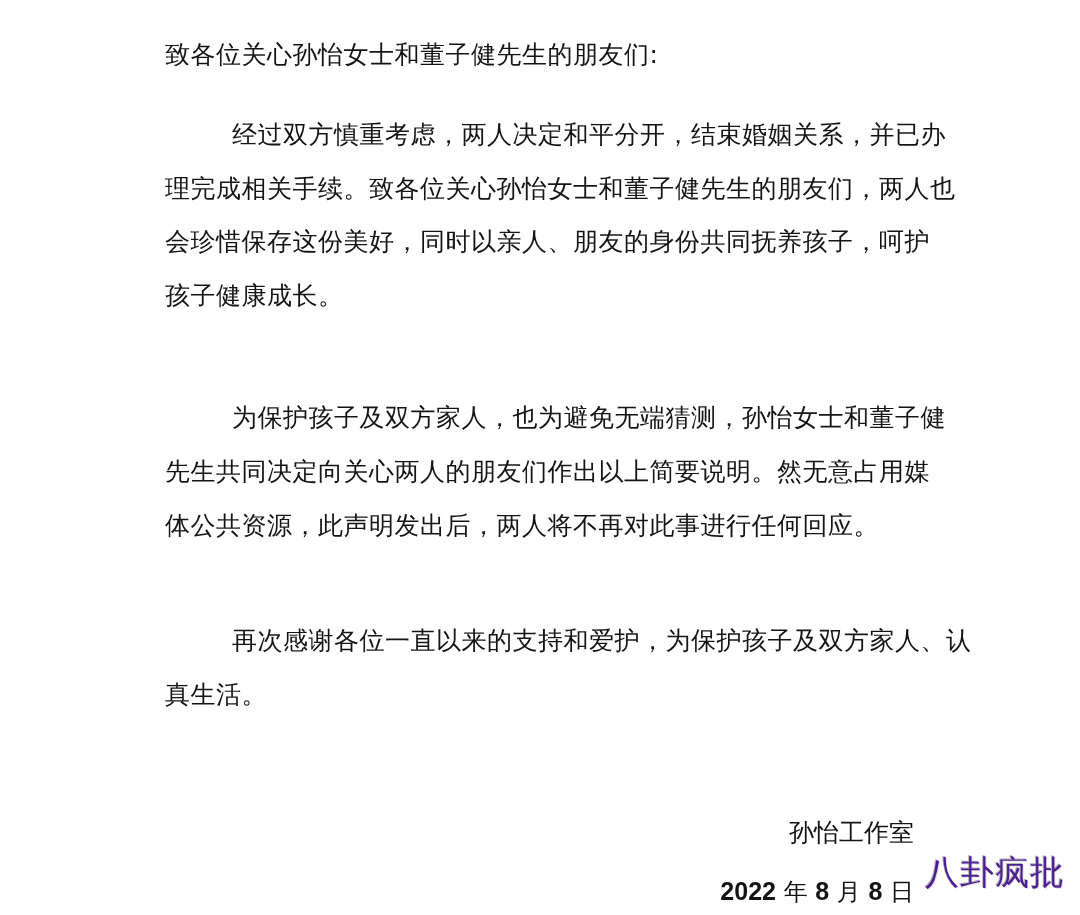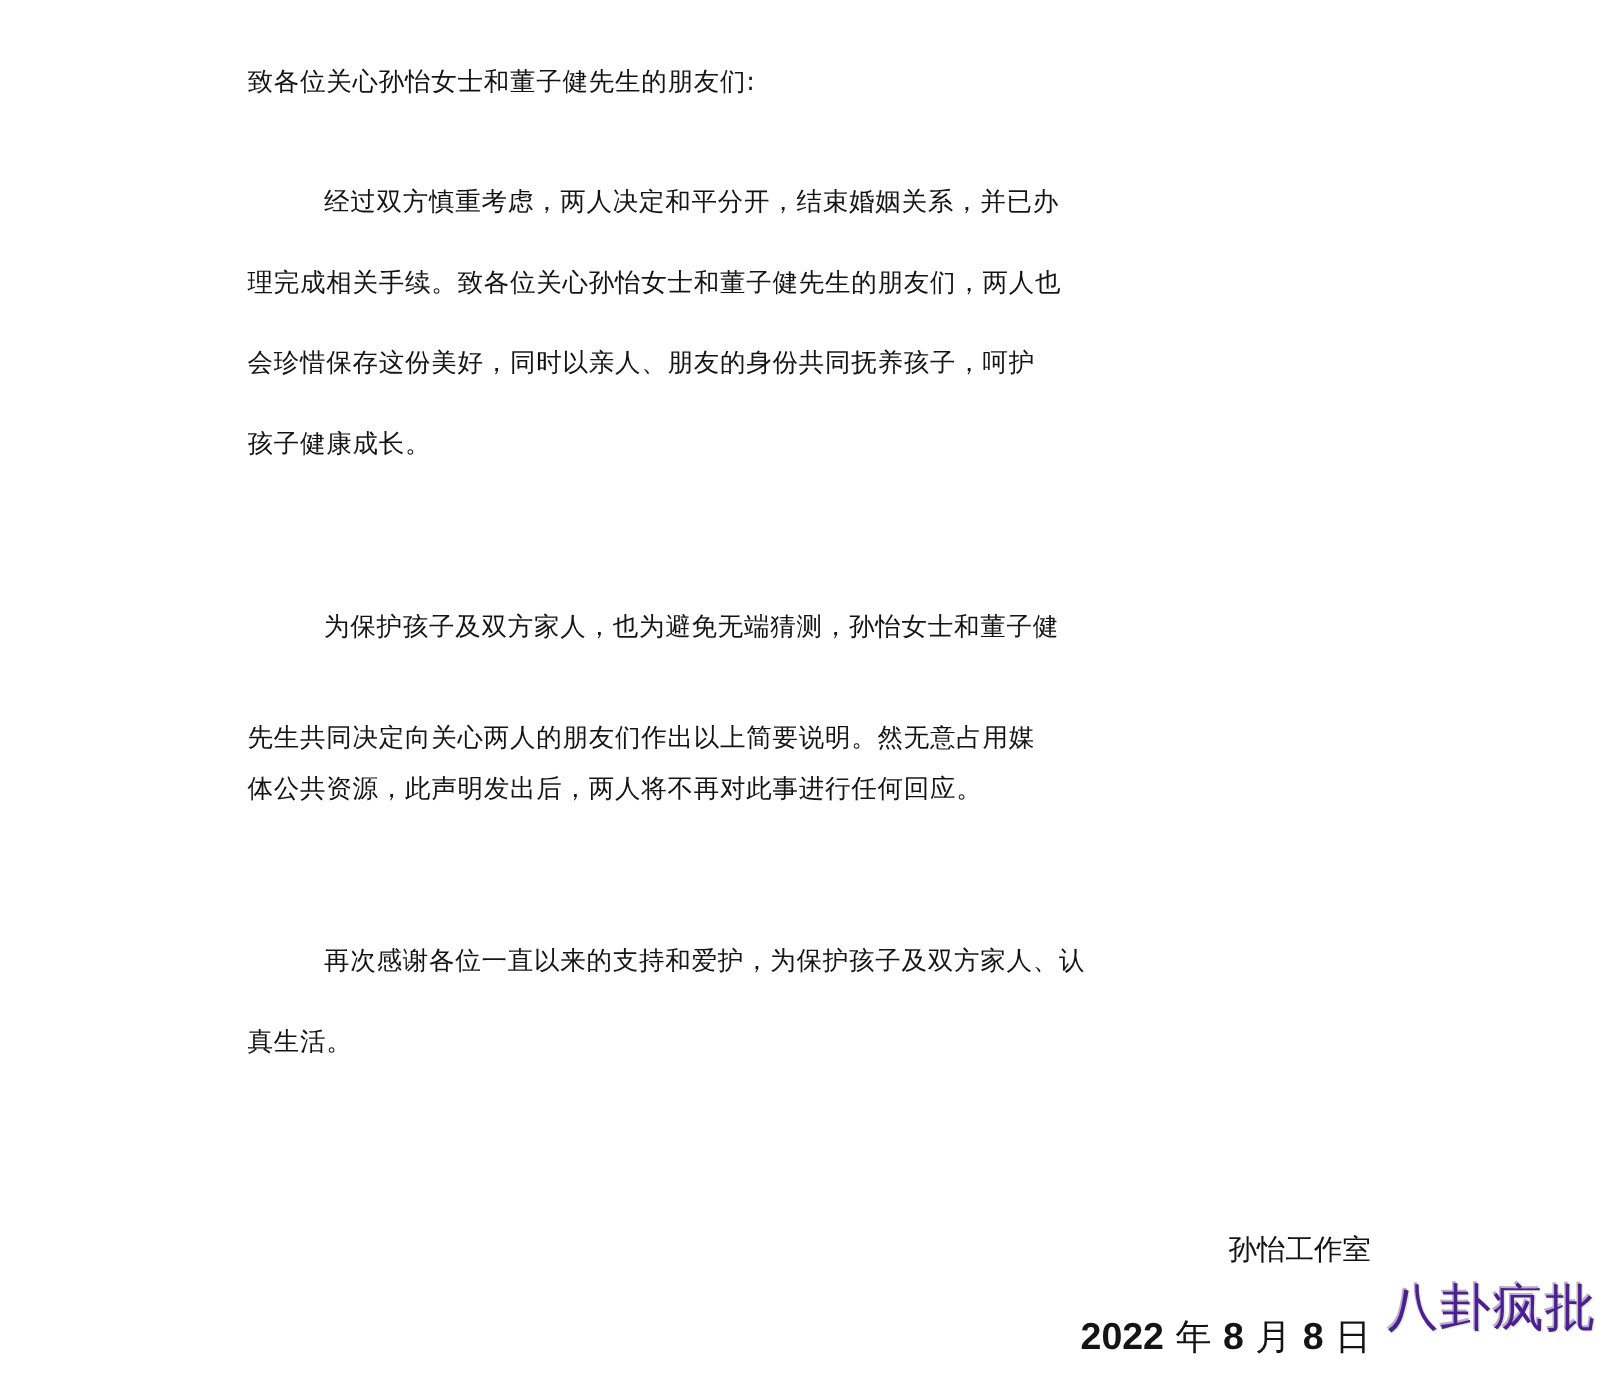--- a/index.html
+++ b/index.html
@@ -3,31 +3,31 @@
 <meta charset="utf-8">
 <style>
   html, body { margin: 0; padding: 0; background: #ffffff; }
   body {
     width: 1080px; height: 915px; position: relative; overflow: hidden;
     font-family: "DejaVu Sans", "Liberation Sans", sans-serif;
     color: #141414;
   }
   .line {
     position: absolute; left: 165px;
-    font-size: 17px; line-height: 30px; white-space: nowrap;
+    font-size: 25px; line-height: 30px; white-space: nowrap;
     letter-spacing: 0.5px;
   }
-  .indent { left: 216px; }
+  .indent { left: 232px; }
   .salutation { top: 40px; }
   .p1l1 { top: 120px; } .p1l2 { top: 174px; } .p1l3 { top: 227px; } .p1l4 { top: 281px; }
-  .p2l1 { top: 403px; } .p2l2 { top: 457px; margin-top: 20px; } .p2l3 { top: 511px; font-family: Liberation Serif, serif; }
+  .p2l1 { top: 403px; } .p2l2 { top: 457px; } .p2l3 { top: 511px; font-family: Liberation Serif, serif; }
   .p3l1 { top: 626px; } .p3l2 { top: 680px; text-align: center; }
   .signature {
     position: absolute; right: 166px; top: 818px;
-    font-size: 19px; line-height: 30px; white-space: nowrap;
+    font-size: 25px; line-height: 30px; white-space: nowrap;
   }
   .date {
     position: absolute; right: 166px; top: 876px;
     font-size: 24px; line-height: 30px; white-space: nowrap;
   }
   .date .num { font-family: "Liberation Sans", sans-serif; font-weight: bold; font-size: 25px; text-align: right; }
   .watermark {
     position: absolute; left: 925px; top: 852px;
     font-size: 34px; line-height: 40px; white-space: nowrap;
     color: #4c1d95;

